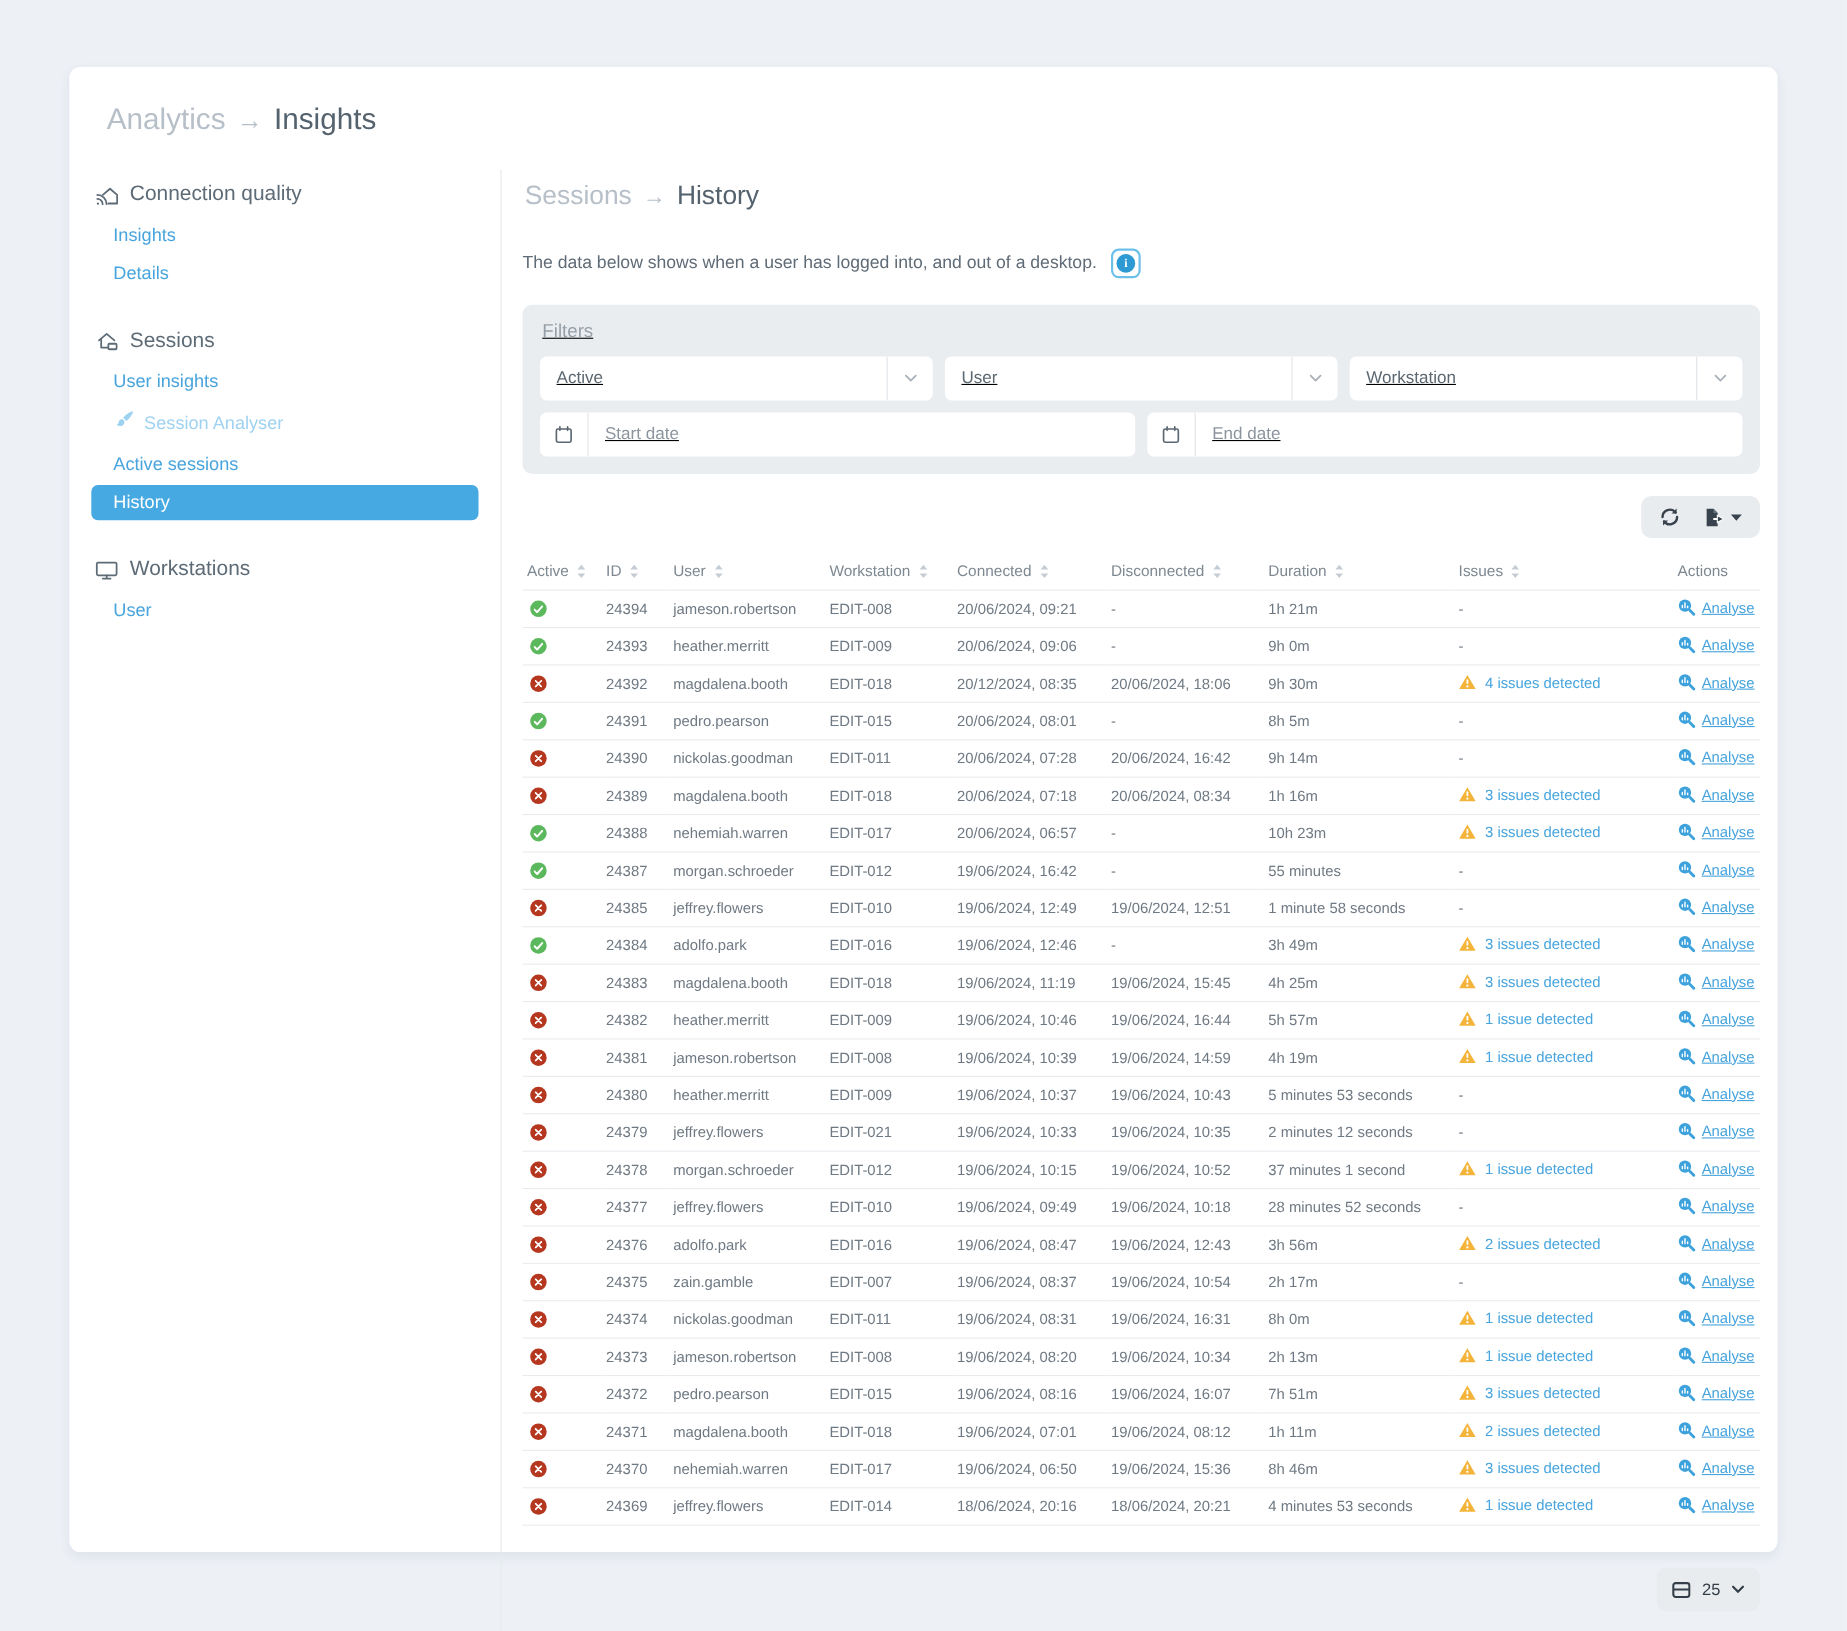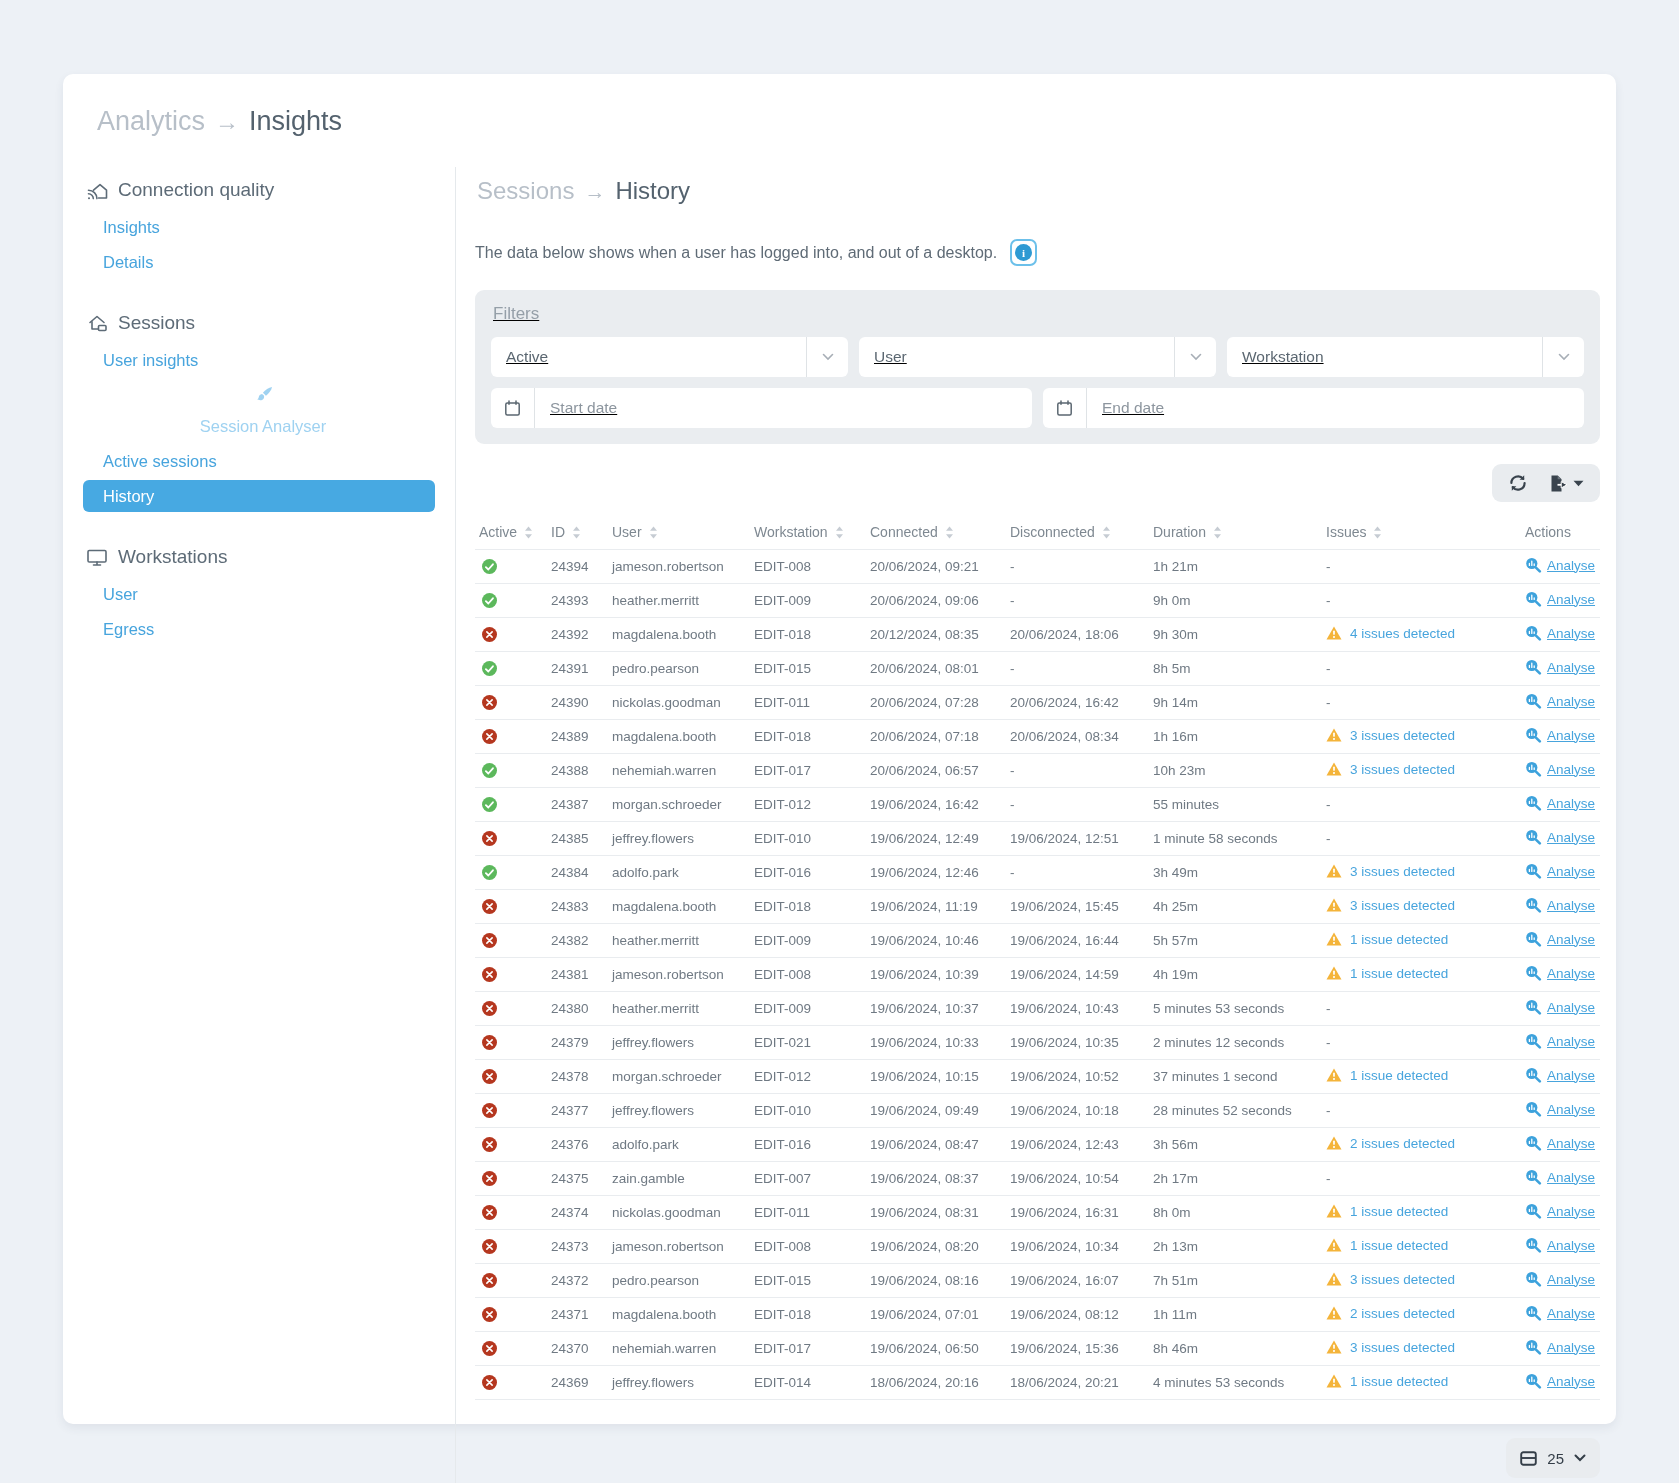--- a/index.html
+++ b/index.html
@@ -3,42 +3,42 @@
 <meta charset="utf-8">
 <style>
   * { box-sizing: border-box; margin: 0; padding: 0; }
   html,body { width:1679px; height:1483px; }
   body {
     background:#edf1f6;
     font-family:"Liberation Sans", sans-serif;
     position:relative;
   }
   .card {
-    position:absolute; left:63px; top:74px; width:1553px; height:1350px;
+    position:absolute; left:63px; top:61px; width:1553px; height:1350px;
     background:#ffffff; border-radius:10px;
     box-shadow:0 4px 10px rgba(50,70,90,.08);
     padding:30px 16px 0 20px;
   }
   
   .top-crumb { font-size:27px; color:#b7bfc8; margin:2px 0 30px 14px; font-weight:400; }
   .crumb-arrow { color:#b7bfc8; padding:0 10px; font-size:24px; }
   .crumb-current { color:#54626e; }
 
   .layout { display:flex; align-items:stretch; }
 
   
   .sidebar { width:372px; flex:none; padding:12px 20px 0 0; }
   .side-header { display:flex; align-items:center; gap:9px; color:#5d6b77; font-size:19px; margin:0 0 10px 0; padding-left:2px; }
   .side-section { margin-bottom:34px; }
   .side-item {
     font-size:16.5px; color:#47a4dd; padding:7px 12px 7px 20px; margin:3px 0;
     border-radius:6px; cursor:pointer; line-height:18px;
   }
   .side-item.selected { background:#47a9e2; color:#ffffff; }
-  .side-item.analyser { color:#9fd2f1; display:flex; align-items:center; gap:9px;flex-direction:column; }
+  .side-item.analyser { color:#9fd2f1; display:flex; align-items:center; gap:9px; }
   .side-icon { display:inline-flex; width:24px; justify-content:center; }
 
   
   .content { flex:1; border-left:1px solid #e5e9ec; padding:4px 0 0 19px; min-height:1255px; }
   .content-crumb { font-size:24px; color:#b7bfc8; margin:6px 0 34px 2px; }
   .content-crumb .crumb-arrow { font-size:21px; }
   .desc-row { display:flex; align-items:center; gap:13px; font-size:16px; color:#5f6b76; margin-bottom:24px; }
   .info-btn { width:27px; height:27px; border:2px solid #6cc0ea; border-radius:7px; background:#fff;
     display:flex; align-items:center; justify-content:center; cursor:pointer; }
   .info-circle { width:17px; height:17px; border-radius:50%; background:#2e9ad3; color:#fff;
@@ -138,21 +138,20 @@
         <div class="side-header">
           <span class="side-icon">
             <svg width="22" height="20" viewBox="0 0 22 20" fill="none" stroke="#5d6b77" stroke-width="1.6" stroke-linecap="round" stroke-linejoin="round">
               <rect x="2" y="3.5" width="18" height="11.5" rx="1.3"></rect>
               <path d="M11 15v3M7.5 18h7"></path>
             </svg>
           </span>
           <span>Workstations</span>
         </div>
         <div class="side-item">User</div>
-        <div class="side-item">Egress</div>
       </div>
     </div>
 
     <div class="content">
 
       <div class="content-crumb">
         <span>Sessions</span><span class="crumb-arrow">→</span><span class="crumb-current">History</span>
       </div>
 
       <div class="desc-row">

